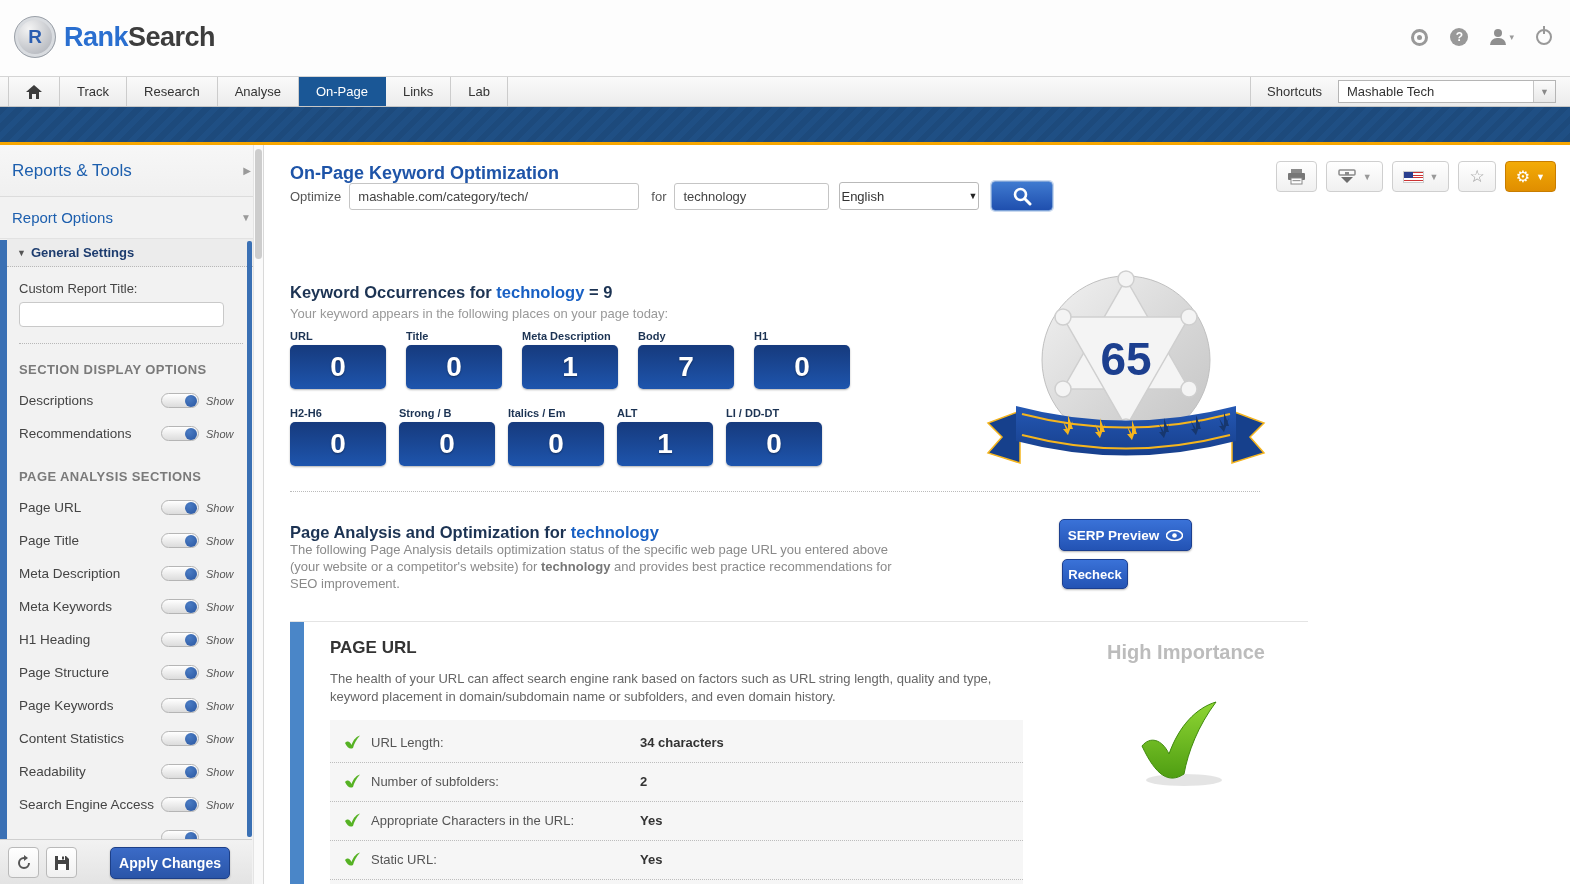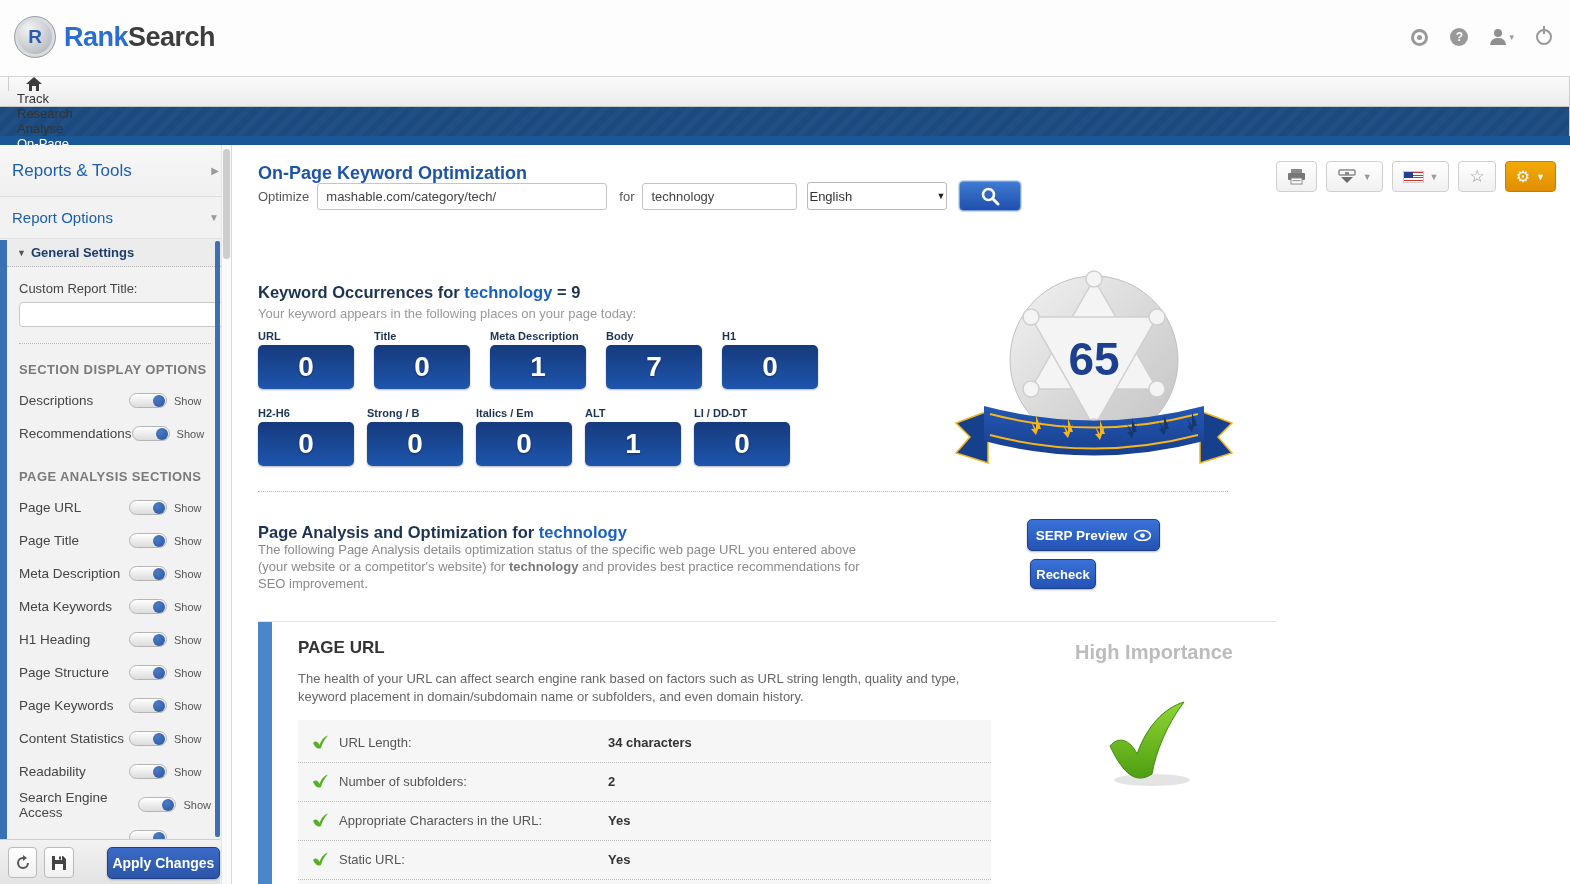--- a/index.html
+++ b/index.html
@@ -24,40 +24,40 @@
     font-size:12px; font-weight:bold; display:flex; align-items:center; justify-content:center; }
   .person-icon { position:relative; width:16px; height:16px; }
   .person-icon .head { width:8px; height:8px; background:#8f8f8f; border-radius:50%; margin:0 auto; }
   .person-icon .body { width:16px; height:7px; background:#8f8f8f; border-radius:7px 7px 0 0; margin-top:1px; }
   .mini-caret { font-size:9px; color:#9a9a9a; margin-left:3px; }
   .power-icon { width:16px; height:16px; border:2.5px solid #999; border-radius:50%; position:relative; }
   .power-icon:after { content:""; position:absolute; left:4.5px; top:-5px; width:2.5px; height:8px; background:#999; }
 
   
   .navbar { height:31px; background:linear-gradient(#fafafa,#ececec); border-top:1px solid #d5d5d5;
-    border-bottom:1px solid #c7c7c7; display:flex; align-items:stretch; font-size:13px;flex-direction:column; }
+    border-bottom:1px solid #c7c7c7; display:flex; align-items:stretch; font-size:13px; }
   .nav-tab { padding:0 17px; display:flex; align-items:center; border-right:1px solid #ccc; color:#333; cursor:pointer; }
   .nav-tab.first { border-left:1px solid #ccc; margin-left:8px; }
   .nav-tab.active { background:#1a5796; color:#fff; border-right-color:#1a5796; }
   .nav-spacer { flex:1; }
   .nav-shortcuts { display:flex; align-items:center; padding:0 16px; border-left:1px solid #ccc; color:#333; cursor:pointer; }
   .profile-dd { align-self:center; width:218px; height:23px; background:#fff; border:1px solid #b5b5b5;
     display:flex; align-items:center; margin-right:14px; }
   .profile-dd .txt { flex:1; padding-left:8px; font-size:13px; color:#333; }
   .profile-dd .arrow { width:22px; height:100%; border-left:1px solid #c5c5c5;
     background:linear-gradient(#fbfbfb,#e8e8e8); color:#888; font-size:9px;
     display:flex; align-items:center; justify-content:center; }
 
   
   .banner { height:35px; background:repeating-linear-gradient(135deg, #1d4a7c 0 6px, #1f4f84 6px 12px); }
   .gold-line { height:3px; background:#f7a600; }
 
   
   .content { display:flex; height:740px; }
-  .sidebar { width:232px; background:#f2f2f2; border-right:1px solid #d9d9d9; position:relative; flex-shrink:0; }
+  .sidebar { width:264px; background:#f2f2f2; border-right:1px solid #d9d9d9; position:relative; flex-shrink:0; }
   .main { flex:1; position:relative; background:#fff; overflow:hidden; }
 
   
   .sb-head1 { height:52px; display:flex; align-items:center; justify-content:space-between;
     padding:0 12px 0 12px; border-bottom:1px solid #dcdcdc; background:linear-gradient(#f7f7f7,#f0f0f0); }
   .sb-head1 .t { color:#1d5fae; font-size:17px; }
   .sb-head2 { height:42px; display:flex; align-items:center; justify-content:space-between;
     padding:0 12px; border-bottom:1px solid #e2e2e2; }
   .sb-head2 .t { color:#1d5fae; font-size:15px; }
   .sb-arrow { color:#9a9a9a; font-size:10px; }
@@ -69,21 +69,21 @@
   .gs-header { height:28px; background:#ececec; border-bottom:1px dotted #b8b8b8;
     display:flex; align-items:center; padding-left:10px; font-size:13px; font-weight:bold; color:#1d3c6e; }
   .gs-header .car { font-size:9px; color:#555; margin-right:5px; }
   .sb-pad { padding:14px 20px 0 12px; }
   .sb-label { font-size:13px; color:#444; margin-bottom:6px; }
   .sb-input { width:205px; height:25px; border:1px solid #c9c9c9; border-radius:4px; background:#fff; padding:0 6px; font-size:13px; }
   .dotted-div { border-top:1px dotted #b8b8b8; margin:16px 0 0 0; }
   .sb-section-title { font-size:13px; font-weight:bold; color:#7a7a7a; letter-spacing:0.4px; margin:18px 0 4px 0; }
   .toggle-row { display:flex; align-items:center; justify-content:space-between; margin-top:14px; height:19px; }
   .toggle-row .lbl { font-size:13.5px; color:#444; }
-  .tg-group { display:flex; align-items:center; width:82px; }
+  .tg-group { display:flex; align-items:center; width:82px;font-style:italic; }
   .toggle { width:38px; height:15px; border-radius:8px; border:1px solid #b5b5b5;
     background:linear-gradient(#ffffff,#dcdcdc); position:relative; cursor:pointer; flex-shrink:0; }
   .toggle .knob { position:absolute; right:1px; top:0.5px; width:12px; height:12px; border-radius:50%;
     background:radial-gradient(circle at 35% 30%, #4a7cc4, #2a56a0); }
   .tg-group .show { font-size:11px; color:#555; margin-left:7px; }
   .sb-footer { position:absolute; left:0; right:11px; bottom:0; height:46px;
     background:linear-gradient(#f2f2f2,#e3e3e3); border-top:1px solid #cfcfcf;
     display:flex; align-items:center; padding-left:8px; z-index:5; }
   .sb-ico-btn { width:31px; height:31px; background:linear-gradient(#fff,#f0f0f0); border:1px solid #b9b9b9;
     border-radius:4px; margin-right:7px; display:flex; align-items:center; justify-content:center; cursor:pointer; }

